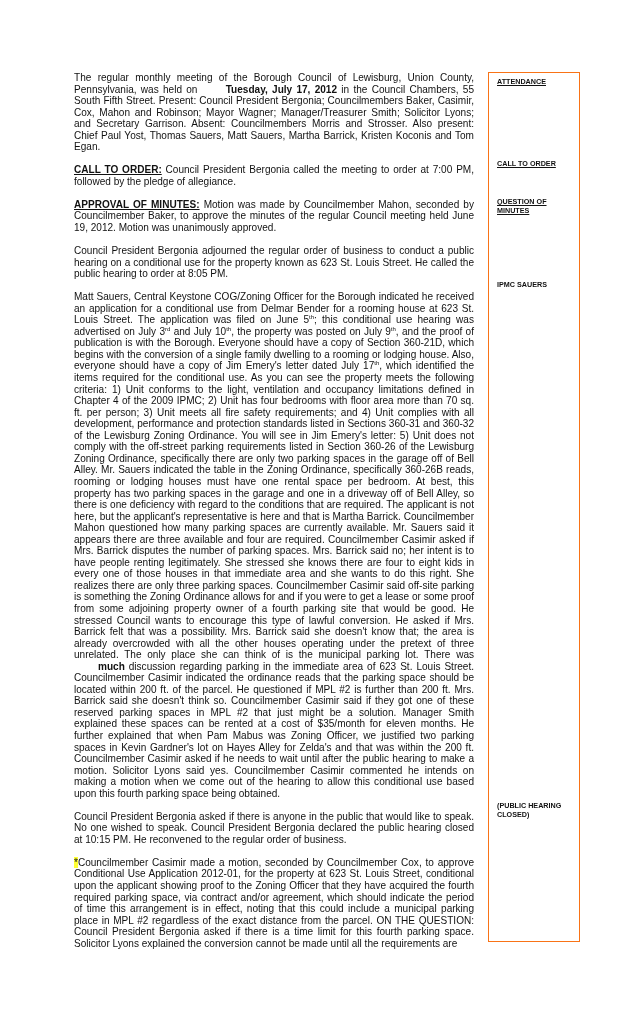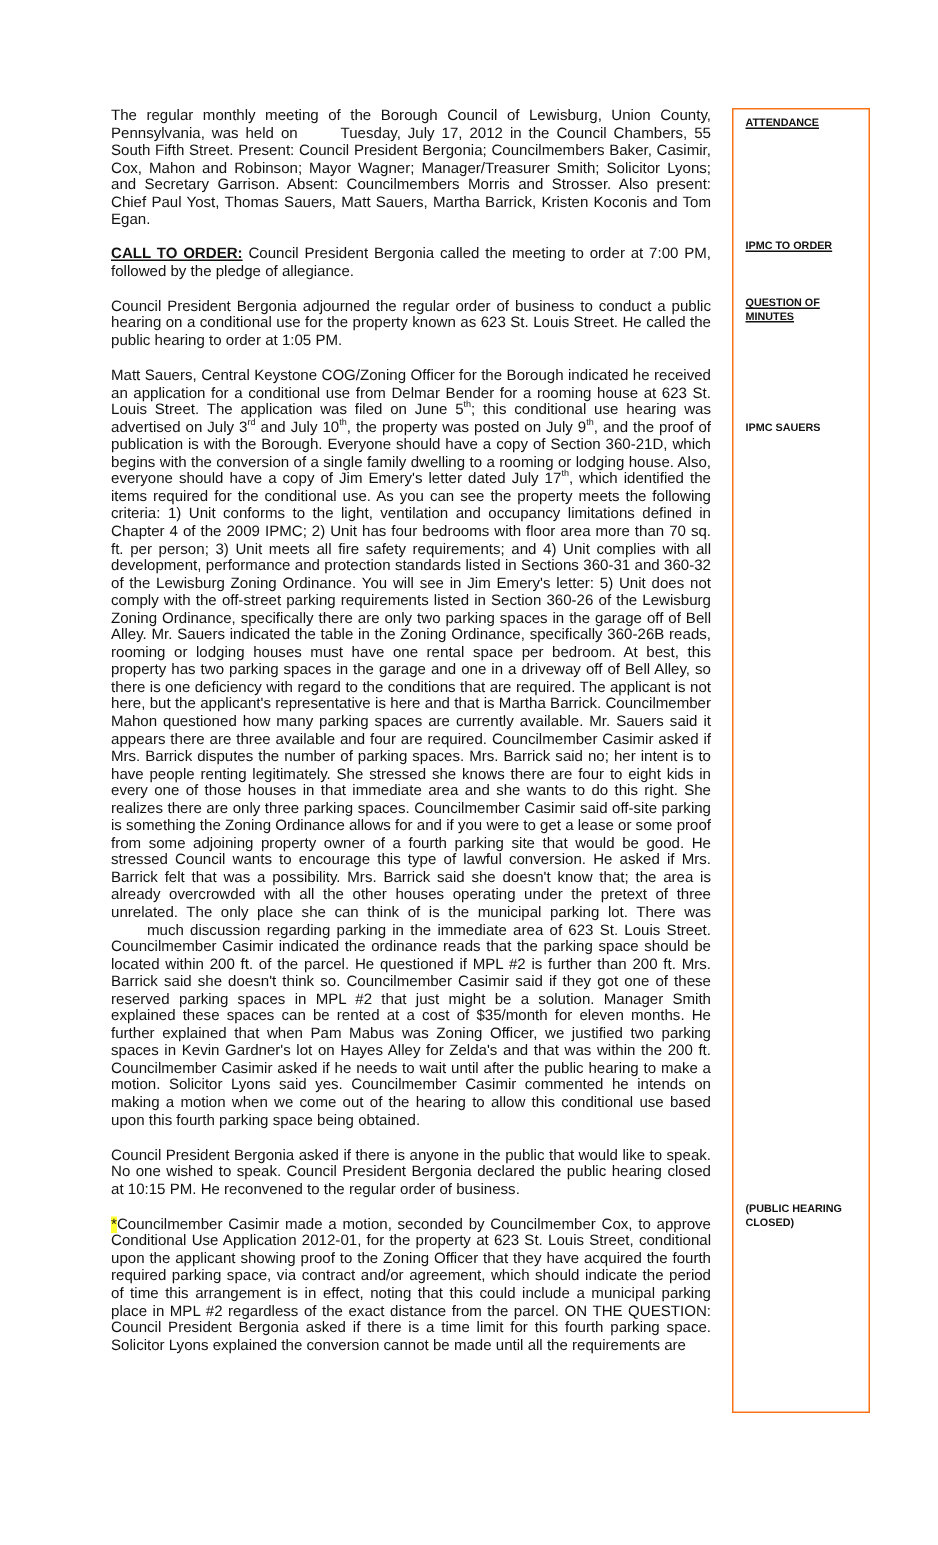--- a/index.html
+++ b/index.html
@@ -2,46 +2,47 @@
 <html><head>
 <meta charset="utf-8">
 <style>
   html, body { margin: 0; padding: 0; background: #ffffff; }
   body { width: 625px; height: 1030px; position: relative; overflow: hidden;
          font-family: "Liberation Sans", sans-serif; color: #111; }
   .main { position: absolute; left: 74px; top: 72px; width: 400px;
           font-size: 10.05px; line-height: 11.55px; text-align: justify; }
   .main p { margin: 0 0 11.5px 0; }
   .heading { font-weight: bold; text-decoration: underline; }
-  b { font-weight: normal; margin-left: 24px; }
+  b { font-weight: bold; margin-left: 24px; }
   sup { font-size: 6px; line-height: 0; vertical-align: super; }
   .hl { background: #ffff33; }
   .side { position: absolute; left: 488px; top: 72px; width: 92px; height: 870px;
           border: 1px solid #f97316; box-sizing: border-box; }
   .side .lbl { position: absolute; left: 8px; width: 82px; font-size: 7.2px;
                line-height: 8.8px; font-weight: bold; color: #111; }
   .side .u { text-decoration: underline; }
 </style>
 </head>
 <body>
 
 <div class="main">
   <p><span>The regular monthly meeting of the Borough Council of Lewisburg, Union County, Pennsylvania, was held on </span><b>Tuesday, July 17, 2012</b><span> in the Council Chambers, 55 South Fifth Street. Present: Council President Bergonia; Councilmembers Baker, Casimir, Cox, Mahon and Robinson; Mayor Wagner; Manager/Treasurer Smith; Solicitor Lyons; and Secretary Garrison. Absent: Councilmembers Morris and Strosser. Also present: Chief Paul Yost, Thomas Sauers, Matt Sauers, Martha Barrick, Kristen Koconis and Tom Egan.</span></p>
 
   <p><span class="heading">CALL TO ORDER:</span><span>  Council President Bergonia called the meeting to order at 7:00 PM, followed by the pledge of allegiance.</span></p>
 
+  <p><span class="heading">APPROVAL OF MINUTES:</span><span>  Motion was made by Councilmember Mahon, seconded by Councilmember Baker, to approve the minutes of the regular Council meeting held June 19, 2012. Motion was unanimously approved.</span></p>
 
-  <p>Council President Bergonia adjourned the regular order of business to conduct a public hearing on a conditional use for the property known as 623 St. Louis Street.  He called the public hearing to order at 1:05 PM.</p>
+  <p>Council President Bergonia adjourned the regular order of business to conduct a public hearing on a conditional use for the property known as 623 St. Louis Street.  He called the public hearing to order at 8:05 PM.</p>
 
   <p><span>Matt Sauers, Central Keystone COG/Zoning Officer for the Borough indicated he received an application for a conditional use from Delmar Bender for a rooming house at 623 St. Louis Street.  The application was filed on June 5</span><sup>th</sup><span>; this conditional use hearing was advertised on July 3</span><sup>rd</sup><span> and July 10</span><sup>th</sup><span>, the property was posted on July 9</span><sup>th</sup><span>, and the proof of publication is with the Borough.  Everyone should have a copy of Section 360-21D, which begins with the conversion of a single family dwelling to a rooming or lodging house. Also, everyone should have a copy of Jim Emery's letter dated July 17</span><sup>th</sup><span>, which identified the items required for the conditional use.  As you can see the property meets the following criteria: 1) Unit conforms to the light, ventilation and occupancy limitations defined in Chapter 4 of the 2009 IPMC; 2) Unit has four bedrooms with floor area more than 70 sq. ft. per person; 3) Unit meets all fire safety requirements; and 4) Unit complies with all development, performance and protection standards listed in Sections 360-31 and 360-32 of the Lewisburg Zoning Ordinance. You will see in Jim Emery's letter:  5) Unit does not comply with the off-street parking requirements listed in Section 360-26 of the Lewisburg Zoning Ordinance, specifically there are only two parking spaces in the garage off of Bell Alley. Mr. Sauers indicated the table in the Zoning Ordinance, specifically 360-26B reads, rooming or lodging houses must have one rental space per bedroom. At best, this property has two parking spaces in the garage and one in a driveway off of Bell Alley, so there is one deficiency with regard to the conditions that are required. The applicant is not here, but the applicant's representative is here and that is Martha Barrick. Councilmember Mahon questioned how many parking spaces are currently available. Mr. Sauers said it appears there are three available and four are required. Councilmember Casimir asked if Mrs. Barrick disputes the number of parking spaces. Mrs. Barrick said no; her intent is to have people renting legitimately. She stressed she knows there are four to eight kids in every one of those houses in that immediate area and she wants to do this right. She realizes there are only three parking spaces. Councilmember Casimir said off-site parking is something the Zoning Ordinance allows for and if you were to get a lease or some proof from some adjoining property owner of a fourth parking site that would be good. He stressed Council wants to encourage this type of lawful conversion. He asked if Mrs. Barrick felt that was a possibility.  Mrs. Barrick said she doesn't know that; the area is already overcrowded with all the other houses operating under the pretext of three unrelated. The only place she can think of is the municipal parking lot. There was </span><b>much</b><span> discussion regarding parking in the immediate area of 623 St. Louis Street. Councilmember Casimir indicated the ordinance reads that the parking space should be located within 200 ft. of the parcel.  He questioned if MPL #2 is further than 200 ft. Mrs. Barrick said she doesn't think so. Councilmember Casimir said if they got one of these reserved parking spaces in MPL #2 that just might be a solution. Manager Smith explained these spaces can be rented at a cost of $35/month for eleven months. He further explained that when Pam Mabus was Zoning Officer, we justified two parking spaces in Kevin Gardner's lot on Hayes Alley for Zelda's and that was within the 200 ft. Councilmember Casimir asked if he needs to wait until after the public hearing to make a motion.  Solicitor Lyons said yes.  Councilmember Casimir commented he intends on making a motion when we come out of the hearing to allow this conditional use based upon this fourth parking space being obtained.</span></p>
 
   <p>Council President Bergonia asked if there is anyone in the public that would like to speak.  No one wished to speak.  Council President Bergonia declared the public hearing closed at 10:15 PM.  He reconvened to the regular order of business.</p>
 
   <p><span class="hl" style="background: rgb(255, 255, 51);">*</span><span>Councilmember Casimir made a motion, seconded by Councilmember Cox, to approve Conditional Use Application 2012-01, for the property at 623 St. Louis Street, conditional upon the applicant showing proof to the Zoning Officer that they have acquired the fourth required parking space, via contract and/or agreement, which should indicate the period of time this arrangement is in effect, noting that this could include a municipal parking place in MPL #2 regardless of the exact distance from the parcel. ON THE QUESTION: Council President Bergonia asked if there is a time limit for this fourth parking space. Solicitor Lyons explained the conversion cannot be made until all the requirements are</span></p>
 </div>
 
 <div class="side">
   <div class="lbl u" style="top:5px;">ATTENDANCE</div>
-  <div class="lbl u" style="top:87px;">IPMC TO ORDER</div>
+  <div class="lbl u" style="top:87px;">CALL TO ORDER</div>
   <div class="lbl u" style="top:125px; width:60px;">QUESTION OF MINUTES</div>
   <div class="lbl" style="top:208px;">IPMC SAUERS</div>
   <div class="lbl" style="top:729px; width:80px;">(PUBLIC HEARING CLOSED)</div>
 </div>
 
 </body></html>

